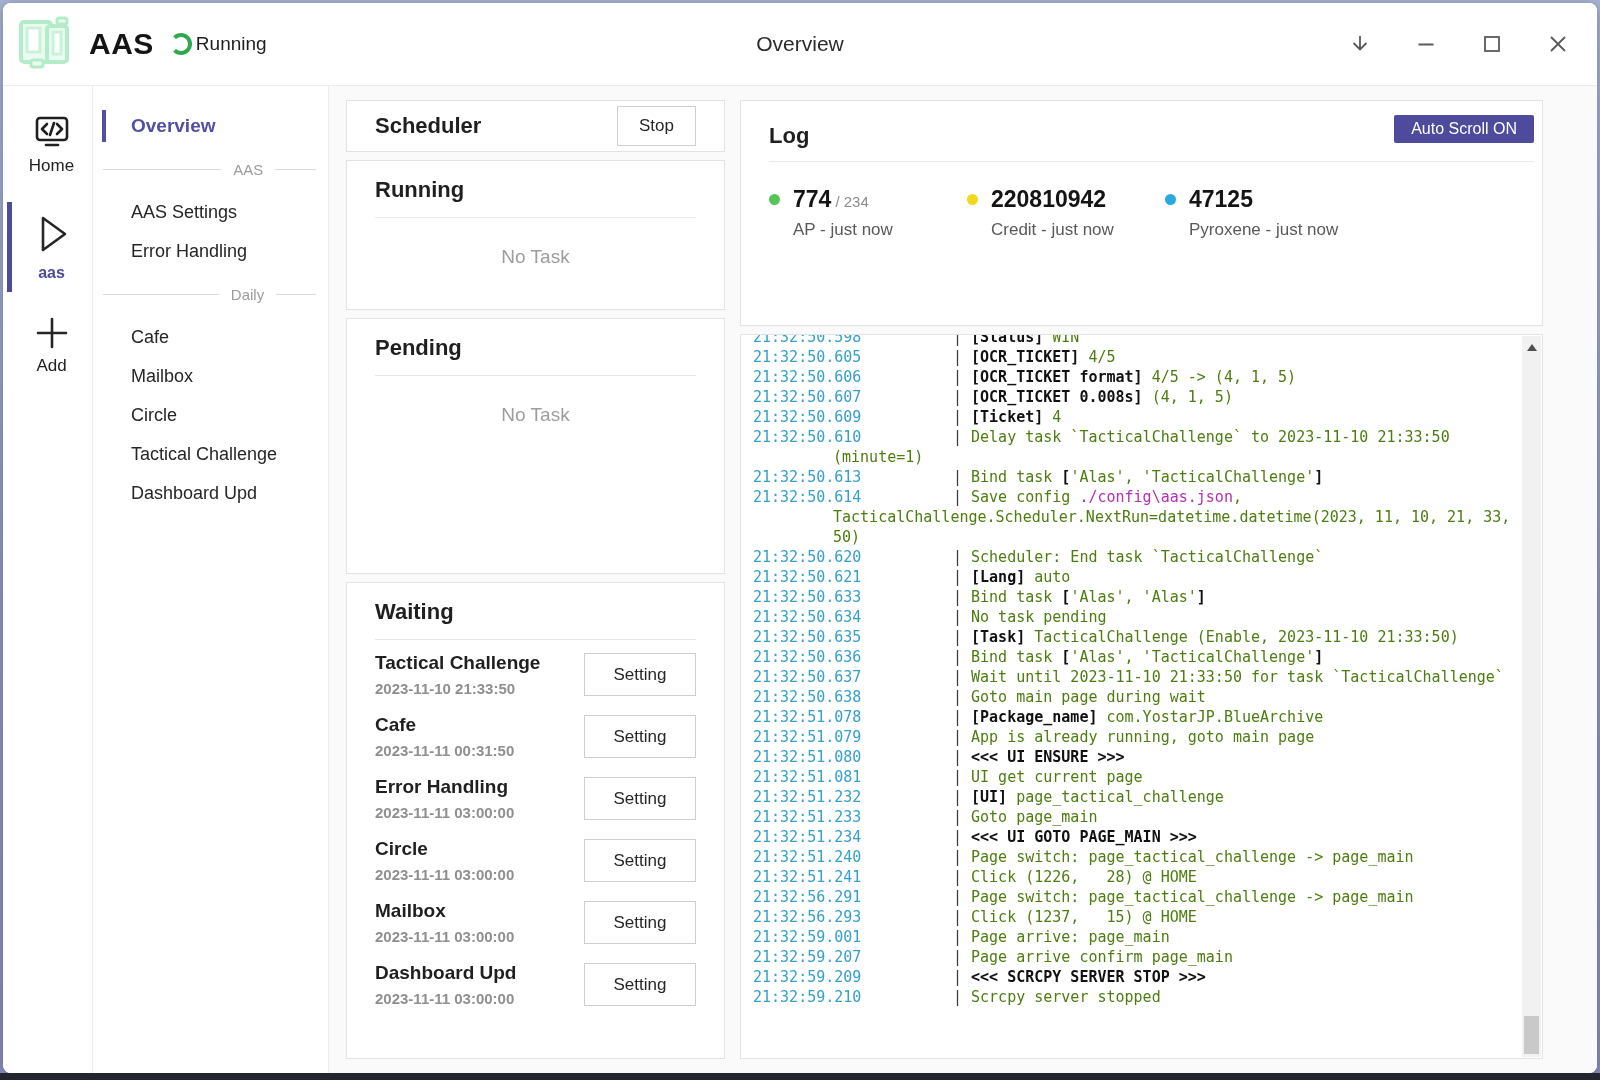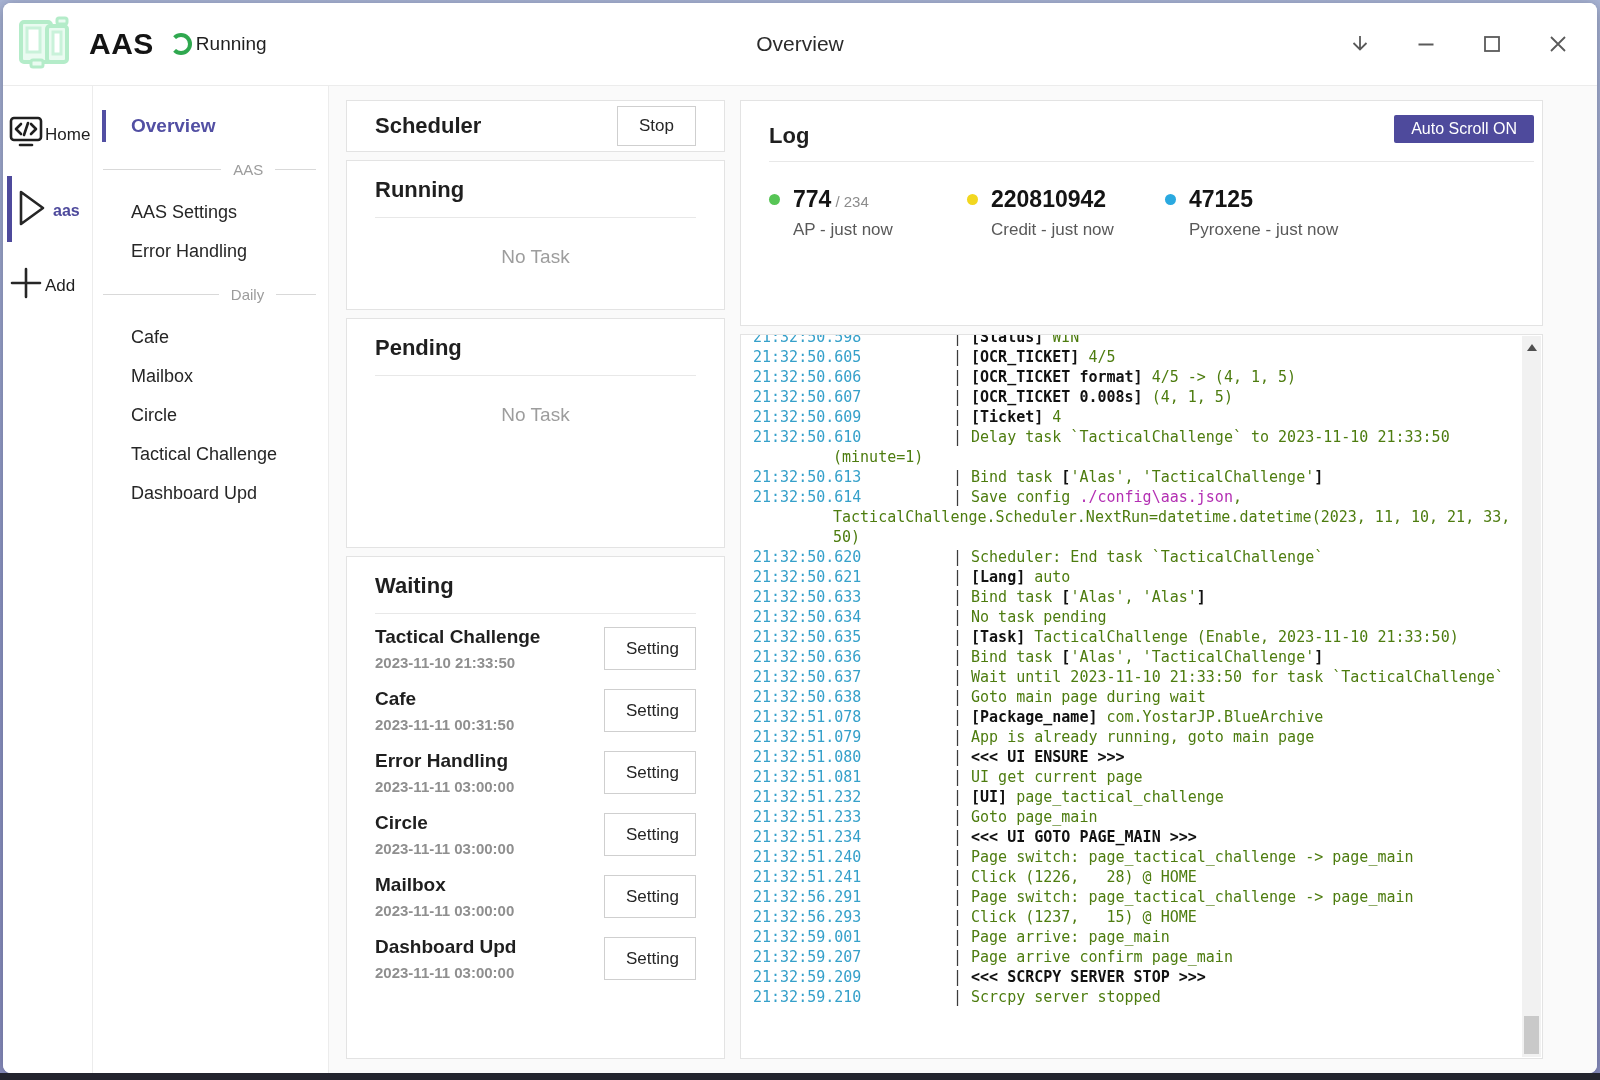--- a/index.html
+++ b/index.html
@@ -27,21 +27,21 @@
   .page-title { position:absolute; left:0; right:0; text-align:center; font-size:21px; color:#2b2b2b; pointer-events:none; }
   .win-controls { margin-left:auto; display:flex; align-items:center; gap:40px; position:relative; }
   .win-btn { width:26px; height:26px; display:flex; align-items:center; justify-content:center; cursor:pointer; }
   .win-btn svg { stroke:#5a5a5a; }
 
   
   .content { flex:1; display:flex; min-height:0; }
 
   
   .rail { width:90px; flex:0 0 90px; border-right:1px solid #ececec; padding-top:18px; display:flex; flex-direction:column; align-items:center; background:#fff; }
-  .rail-item { position:relative; width:100%; display:flex; flex-direction:row; align-items:center; padding:10px 0 12px; margin-bottom:12px; cursor:pointer;margin-left:8px; }
+  .rail-item { position:relative; width:100%; display:flex; flex-direction:column; align-items:center; padding:10px 0 12px; margin-bottom:12px; cursor:pointer;margin-left:8px; }
   .rail-item .rail-label { font-size:17px; color:#1f1f1f; margin-top:6px; }
   .rail-item.active .rail-label { color:#4e4a9c; font-weight:bold; font-size:16px; }
   .rail-item.active::before { content:''; position:absolute; left:0; top:2px; bottom:2px; width:5px; background:#4e4a9c; }
 
   
   .nav { width:236px; flex:0 0 236px; border-right:1px solid #ececec; padding-top:20px; background:#fff; }
   .nav-item { position:relative; padding:9px 0 9px 38px; font-size:18px; color:#262626; cursor:pointer; }
   .nav-item.active { color:#524fa3; font-weight:bold; font-size:19px; }
   .nav-item.active::before { content:''; position:absolute; left:9px; top:4px; bottom:4px; width:4px; background:#524fa3; }
   .nav-divider { display:flex; align-items:center; margin:15px 12px 15px 10px; color:#9c9c9c; font-size:15px; }
@@ -54,28 +54,28 @@
   .col-right { flex:1; display:flex; flex-direction:column; gap:8px; min-width:0; }
 
   .card { background:#fff; border:1px solid #e3e3e3; }
   .card-title { font-size:22px; font-weight:600; color:#1f1f1f; }
   .card-divider { height:1px; background:#e8e8e8; margin-top:14px; }
   .empty-text { text-align:center; color:#9d9d9d; font-size:19px; margin-top:28px; }
 
   .scheduler-card { height:52px; padding:0 28px; display:flex; align-items:center; justify-content:space-between; }
   .btn-outline { background:#fff; border:1px solid #cfcfcf; color:#262626; font-size:17px; font-family:inherit; padding:9px 21px; cursor:pointer; }
   .running-card { height:150px; padding:16px 28px 0; }
-  .pending-card { height:230px; padding:16px 28px 0; }
+  .pending-card { height:256px; padding:16px 28px 0; }
 
   .waiting-card { flex:1; padding:16px 28px 0; overflow:hidden; }
   .waiting-rows { margin-top:12px; }
   .waiting-row { display:flex; align-items:center; justify-content:space-between; margin-bottom:17px; }
   .task-name { font-size:19px; font-weight:bold; color:#1f1f1f; }
   .task-time { font-size:15px; font-weight:bold; color:#8f8f8f; margin-top:6px; }
-  .setting-btn { width:92px; height:43px; }
+  .setting-btn { width:112px; height:43px; }
 
   
   .log-card { height:226px; flex:0 0 226px; padding:14px 8px 0 28px; }
   .log-head { display:flex; align-items:flex-start; justify-content:space-between; }
   .log-head .card-title { margin-top:8px; }
   .btn-accent { background:#4e4a9c; color:#fff; border:none; font-family:inherit; font-size:16px; padding:5px 17px; border-radius:2px; cursor:pointer; }
   .log-head-divider { height:1px; background:#e8e8e8; margin:12px 0 0; }
   .stats { display:flex; margin-top:24px; }
   .stat { display:flex; width:198px; }
   .stat-dot { width:11px; height:11px; border-radius:50%; margin:8px 13px 0 0; flex:0 0 11px; }

